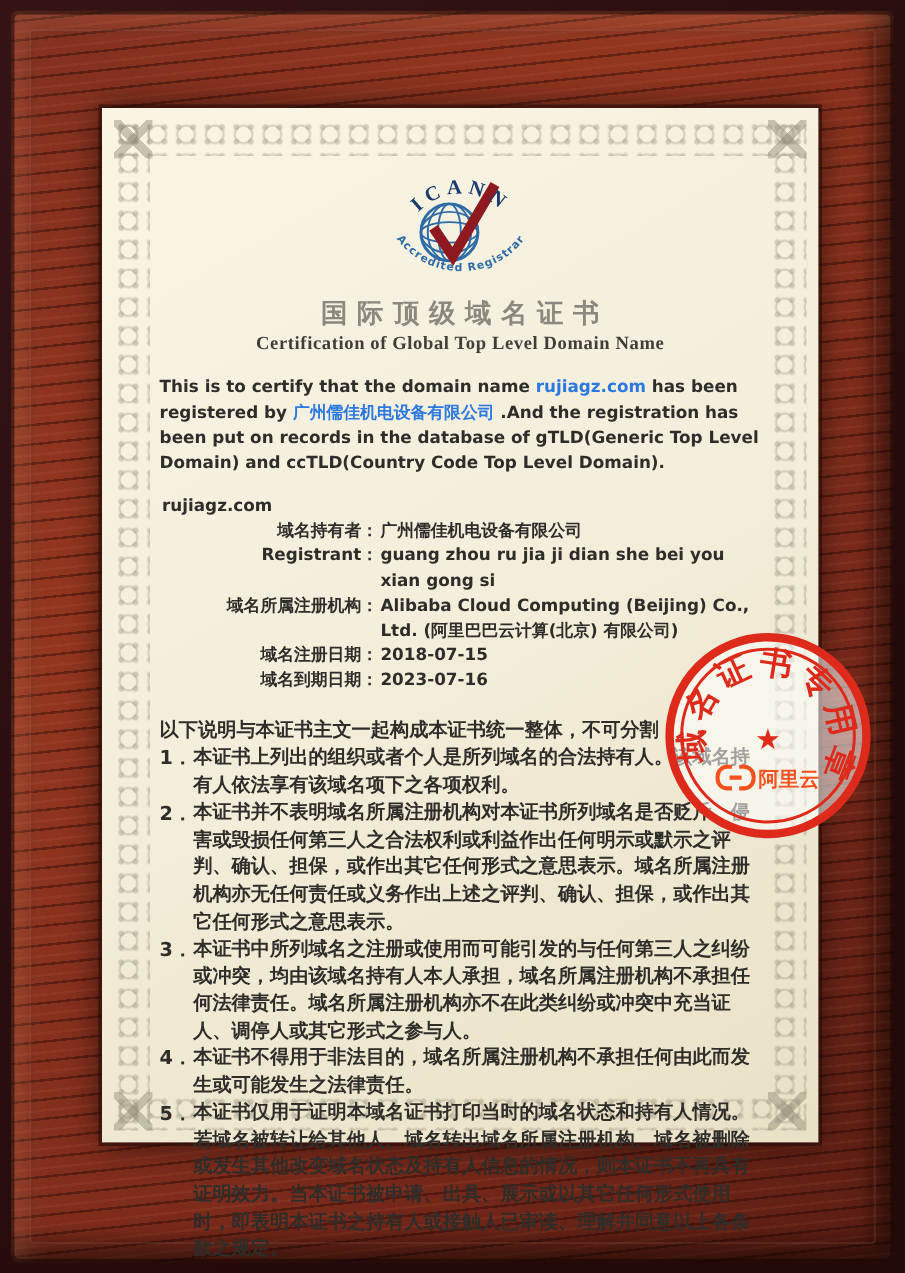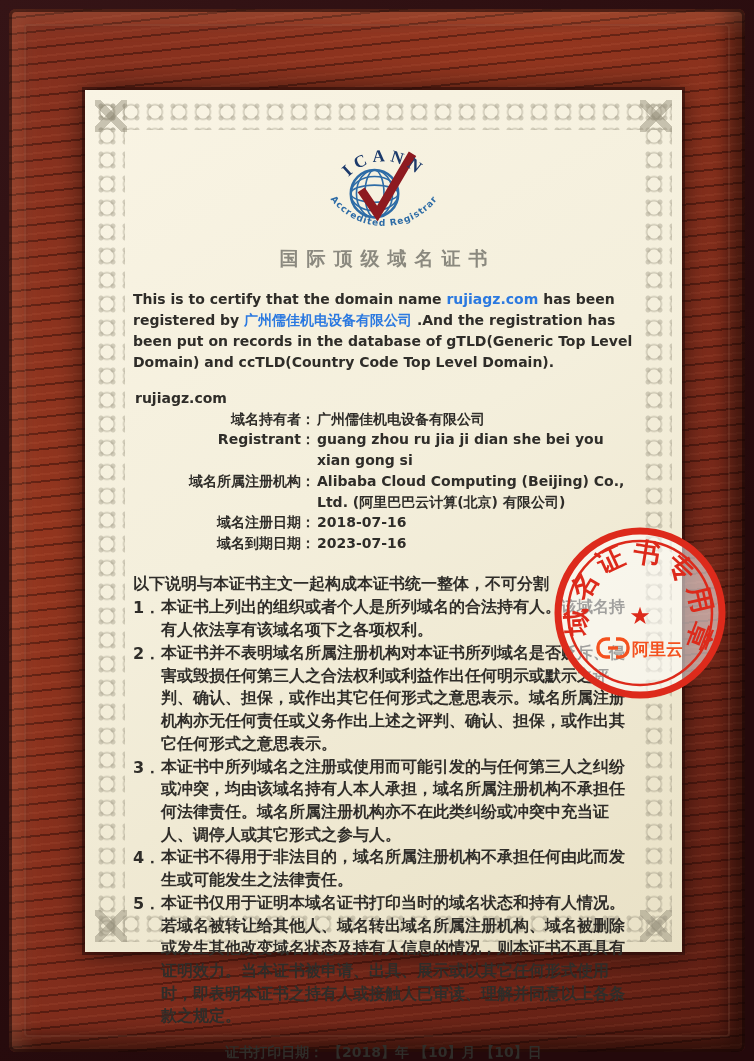--- a/index.html
+++ b/index.html
@@ -49,21 +49,21 @@
       linear-gradient(45deg, transparent 42%, rgba(150,144,124,.55) 42% 58%, transparent 58%),
       linear-gradient(-45deg, transparent 42%, rgba(150,144,124,.55) 42% 58%, transparent 58%),
       radial-gradient(circle at 50% 50%, rgba(150,144,124,.4) 4px, transparent 5px);
   }
   .orn-corner.tl{top:10px;left:10px;} .orn-corner.tr{top:10px;right:10px;}
   .orn-corner.bl{bottom:10px;left:10px;} .orn-corner.br{bottom:10px;right:10px;}
   
   .content{position:absolute;inset:0;padding:50px 48px 0 48px;}
   .logo-wrap{text-align:center;margin-top:0;}
   .title-cn{
-    margin:8px 0 2px;text-align:center;font-size:19px;font-weight:700;
+    margin:8px 0 2px;text-align:center;font-size:22px;font-weight:700;
     letter-spacing:8px;text-indent:8px;color:#8b897f;
   }
   .title-en{
     margin:2px 0 0;text-align:center;font-size:15.5px;font-weight:700;
     color:#403e38;font-family:"Liberation Serif","DejaVu Serif",serif;letter-spacing:.5px;
   }
   .para{margin:0;color:#2f2d29;font-size:14px;line-height:1.5;font-weight:600;}
   .para.cn{margin-top:28px;}
   .para.en{margin-top:17px;}
   .hl{color:#2b79e0;}
@@ -122,20 +122,21 @@
           <text font-size="18" font-weight="bold" fill="#1c3a6b" letter-spacing="5" font-family="Liberation Serif, DejaVu Serif, serif">
             <textPath href="#arcT" startOffset="50%" text-anchor="middle">ICANN</textPath>
           </text>
           <text font-size="9.5" font-weight="bold" fill="#2e6ca6" letter-spacing="1">
             <textPath href="#arcB" startOffset="50%" text-anchor="middle">Accredited Registrar</textPath>
           </text>
         </svg>
       </div>
 
       <h1 class="title-cn">国际顶级域名证书</h1>
+      <h2 class="title-en">Certification of Global Top Level Domain Name</h2>
 
 
       <p class="para en">
         
       <span class="seg">This is to certify that the domain name </span><span class="seg hl">rujiagz.com</span><span class="seg"> has been registered by </span><span class="seg hl">广州儒佳机电设备有限公司</span><span class="seg"> .And the registration has been put on records in the database of gTLD(Generic Top Level Domain) and ccTLD(Country Code Top Level Domain).</span></p>
 
       <div class="details">
 
           <div class="drow">
             <span class="dvalue">rujiagz.com</span>
@@ -151,21 +152,21 @@
             <span class="dvalue">guang zhou ru jia ji dian she bei you xian gong si</span>
           </div>
 
           <div class="drow">
             <span class="dlabel">域名所属注册机构：</span>
             <span class="dvalue">Alibaba Cloud Computing (Beijing) Co., Ltd. (阿里巴巴云计算(北京) 有限公司)</span>
           </div>
 
           <div class="drow">
             <span class="dlabel">域名注册日期：</span>
-            <span class="dvalue">2018-07-16</span>
+            <span class="dvalue">2018-07-15</span>
           </div>
 
           <div class="drow">
             <span class="dlabel">域名到期日期：</span>
             <span class="dvalue">2023-07-16</span>
           </div>
         </div>
 
       <div class="terms">
         <p class="terms-intro">以下说明与本证书主文一起构成本证书统一整体，不可分割</p>

